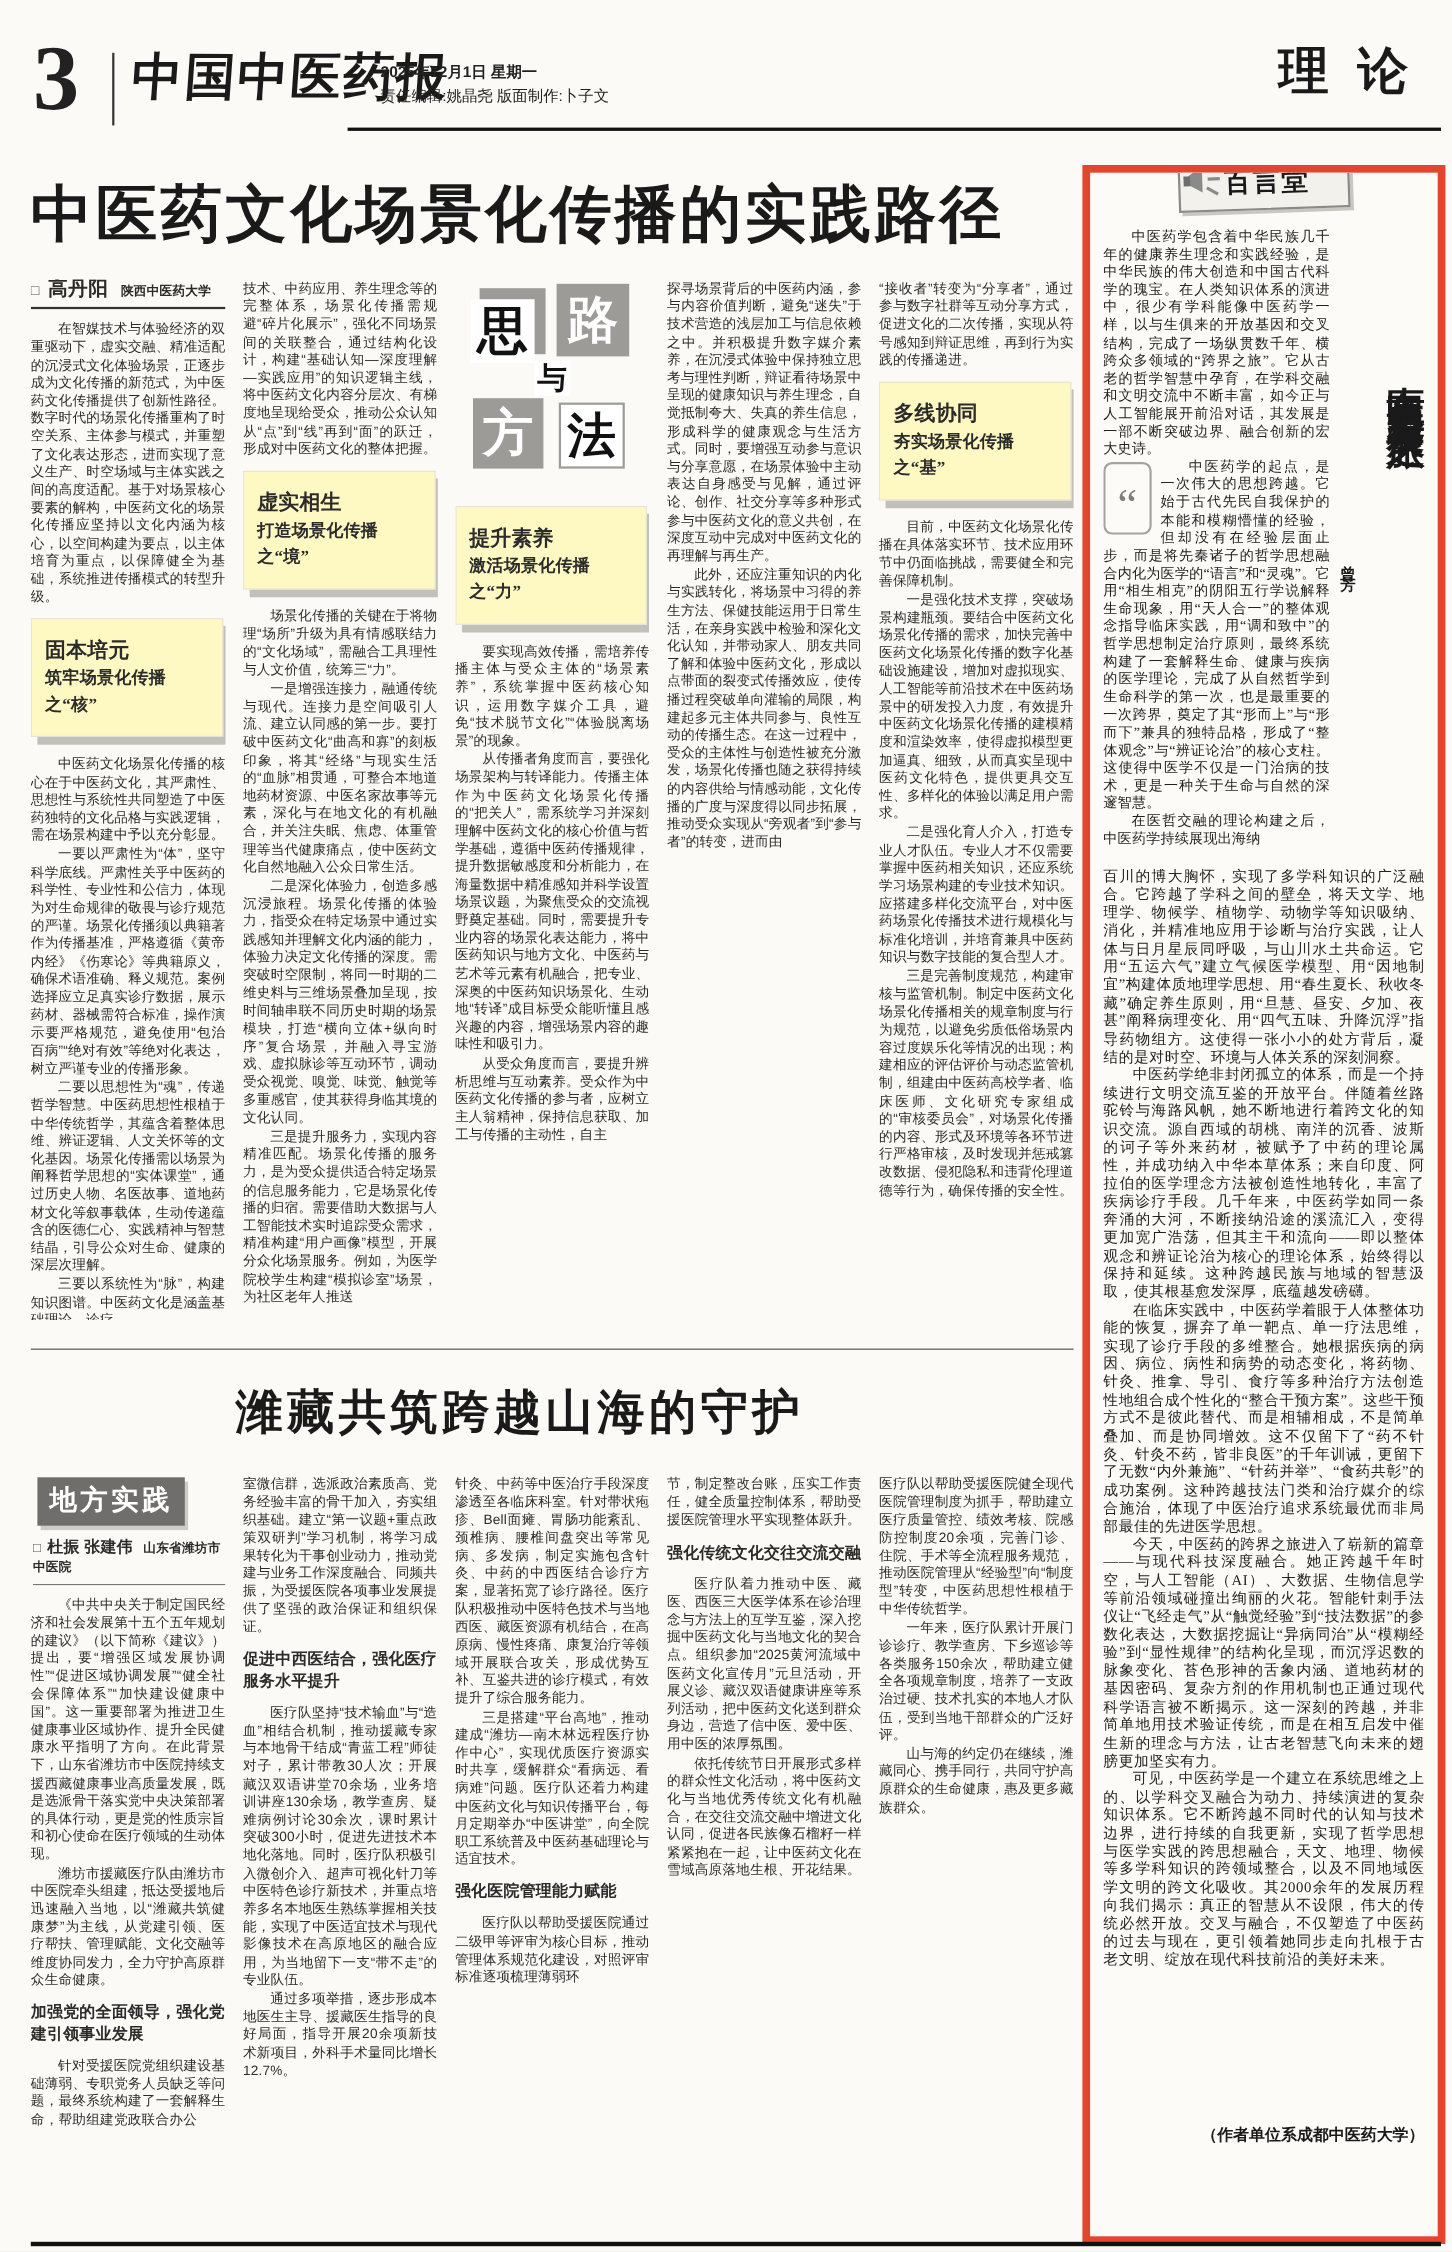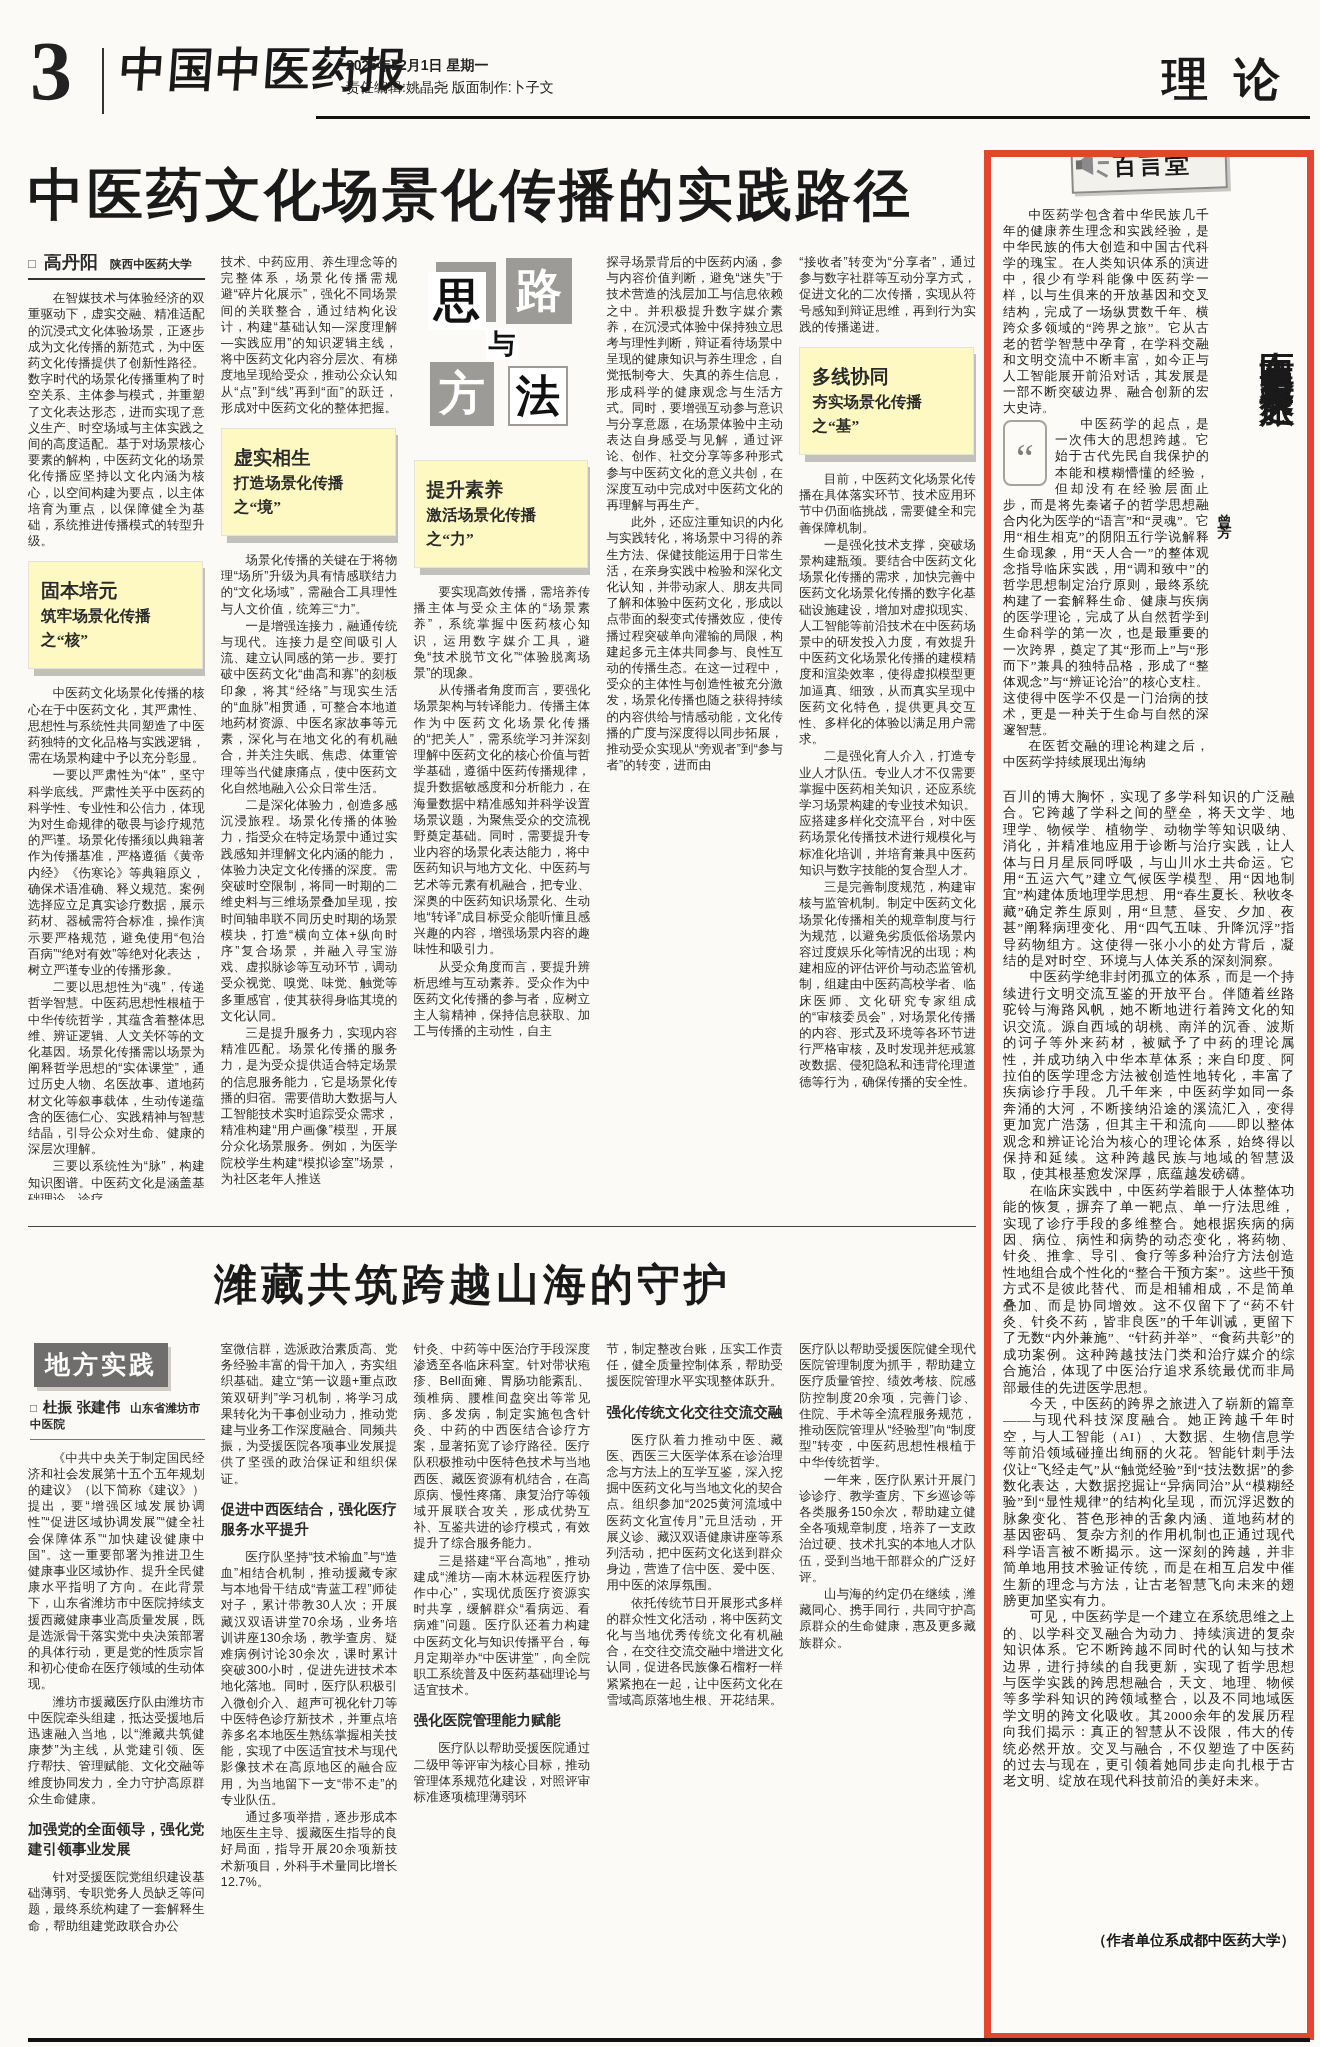--- a/index.html
+++ b/index.html
@@ -8,21 +8,21 @@
   
   .hdr{position:absolute;left:28px;top:24px;width:1282px;height:94px;}
   .pagenum{position:absolute;left:2px;top:6px;font-family:"Liberation Serif",serif;
            font-weight:900;font-size:84px;line-height:84px;color:#222;}
   .pagenum::before{content:"";position:absolute;left:-14px;top:38px;width:34px;height:52px;background:#d9d7d2;z-index:-1;}
   .hdr-div{position:absolute;left:74px;top:24px;width:2px;height:66px;background:#333;}
   .masthead{position:absolute;left:92px;top:16px;font-family:"Liberation Serif",serif;
             font-weight:900;font-size:46px;line-height:60px;letter-spacing:2px;transform:skewX(-4deg);}
   .dateblk{position:absolute;left:318px;top:30px;font-size:14px;line-height:22px;color:#222;}
   .dateblk .d1{font-weight:700;}
-  .section-name{position:absolute;right:4px;top:25px;font-family:"Liberation Serif",serif;
+  .section-name{position:absolute;right:4px;top:10px;font-family:"Liberation Serif",serif;
                 font-weight:900;font-size:46px;letter-spacing:26px;}
   .hdr-rule{position:absolute;left:288px;top:92px;width:994px;height:3px;background:#111;}
   .foot-rule{position:absolute;left:28px;top:2038px;width:1282px;height:4px;background:#111;}
   
   .col p{margin:0;text-align:justify;text-justify:inter-ideograph;}
   .bodytxt{font-size:12.4px;line-height:16.2px;letter-spacing:0.2px;color:#2b2b2b;}
   .bodytxt p{text-indent:2em;margin:0 0 1px 0;}
   
   .a1{position:absolute;left:28px;top:150px;width:948px;}
   .a1-headline{font-size:56px;font-weight:900;letter-spacing:3px;line-height:90px;white-space:nowrap;}

